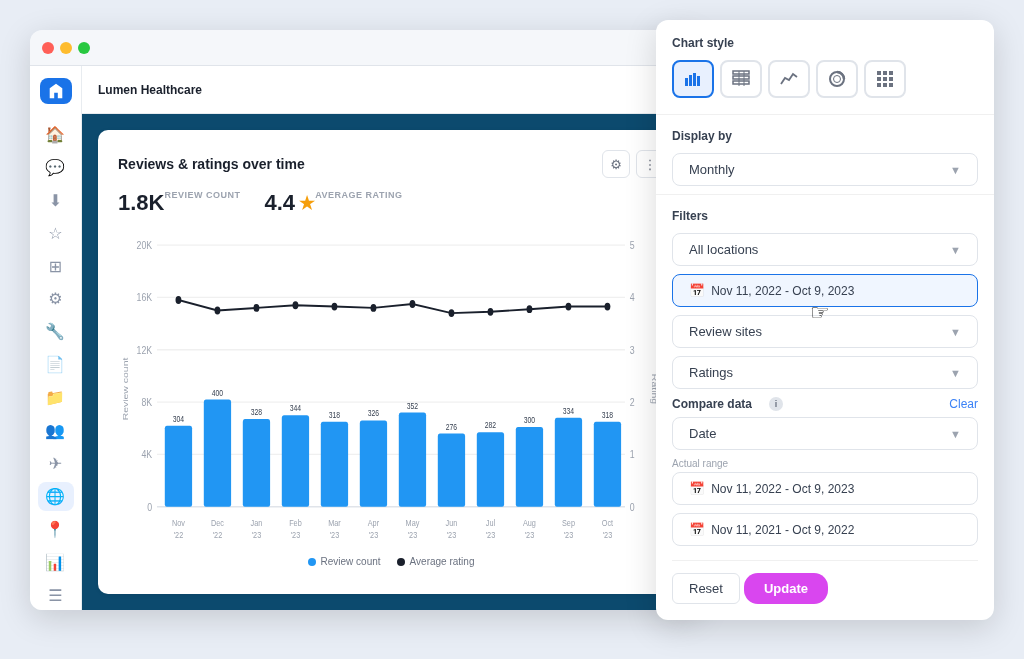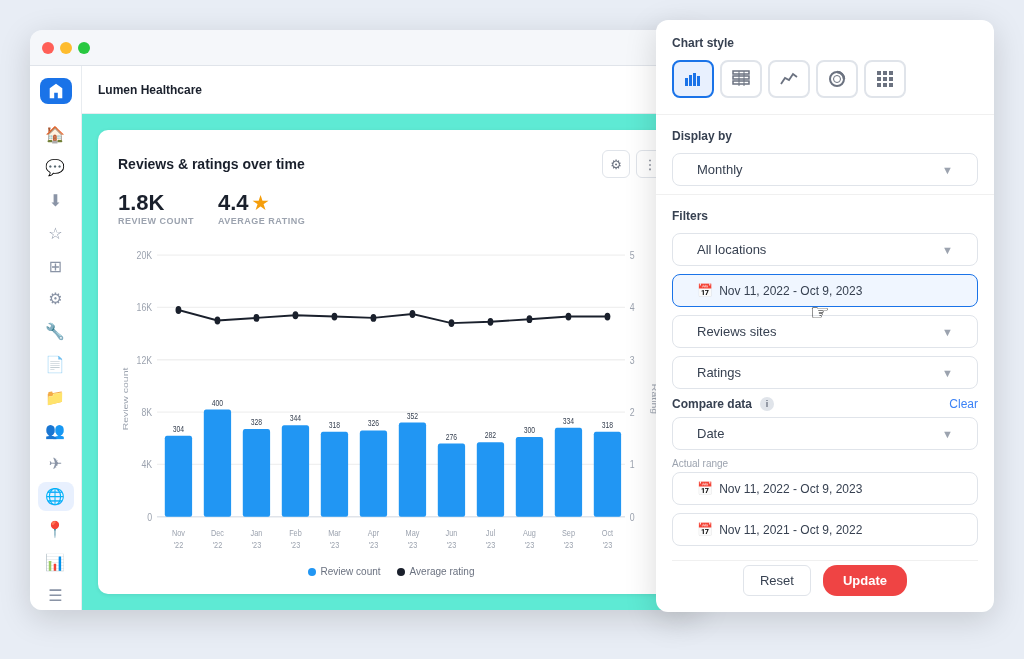--- a/index.html
+++ b/index.html
@@ -121,21 +121,21 @@
       color: #1a202c;
     }
 
     
     .main-content {
       position: absolute;
       left: 52px;
       top: 84px;
       right: 0;
       bottom: 0;
-      background: #5eead4;
+      background: #0c4a6e;
       padding: 16px;
       overflow: hidden;
     }
 
     
     .chart-card {
       background: #fff;
       border-radius: 10px;
       padding: 20px;
       box-shadow: 0 1px 4px rgba(0,0,0,0.08);
@@ -175,21 +175,20 @@
     }
 
     .metrics-row {
       display: flex;
       gap: 24px;
       margin-bottom: 16px;
     }
 
     .metric {
       display: flex;
-      flex-direction: column;
     }
 
     .metric-value {
       font-size: 22px;
       font-weight: 700;
       color: #1a202c;
       display: flex;
       align-items: center;
       gap: 4px;
     }
@@ -288,21 +287,21 @@
 
     .panel-divider {
       height: 1px;
       background: #f0f0f0;
       margin: 0 -16px 14px;
     }
 
     .dropdown-field {
       border: 1px solid #e0e4ea;
       border-radius: 8px;
-      padding: 8px 24px;
+      padding: 8px 16px;
       display: flex;
       justify-content: space-between;
       align-items: center;
       cursor: pointer;
       font-size: 13px;
       color: #374151;
       background: #fff;
       margin-bottom: 8px;
     }
 
@@ -335,62 +334,62 @@
       align-items: center;
       margin-bottom: 6px;
     }
 
     .compare-title {
       font-size: 12px;
       font-weight: 600;
       color: #374151;
       display: flex;
       align-items: center;
-      gap: 8px;
+      gap: 17px;
     }
 
     .clear-link {
       font-size: 12px;
       color: #3b82f6;
       cursor: pointer;
       font-weight: 500;
     }
 
     .range-label {
       font-size: 10px;
       color: #9ca3af;
       margin-bottom: 3px;
       margin-top: 8px;
     }
 
     .panel-footer {
       display: flex;
-      justify-content: center;
-      gap: 12px;
+      justify-content: flex-start;
+      gap: 4px;
       margin-top: 14px;
-      padding-top: 4px;
+      padding-top: 12px;
       border-top: 1px solid #f0f0f0;
     }
 
     .btn-reset {
       padding: 7px 16px;
       border: 1px solid #e0e4ea;
       border-radius: 6px;
       background: #fff;
       font-size: 13px;
       color: #374151;
       cursor: pointer;
       font-weight: 500;
     }
 
     .btn-update {
       padding: 7px 20px;
       border: none;
       border-radius: 14px;
-      background: #ef4444;
+      background: #d946ef;
       font-size: 13px;
       color: #fff;
       cursor: pointer;
       font-weight: 600;
     }
 
     .cursor-hand {
       position: absolute;
       font-size: 22px;
       z-index: 20;
@@ -648,21 +647,21 @@
   </div>
 
   <div class="dropdown-field highlighted">
     <div class="filter-date-row">
       <span class="cal-icon">📅</span>
       <span>Nov 11, 2022 - Oct 9, 2023</span>
     </div>
   </div>
 
   <div class="dropdown-field">
-    <span>Reviews sites</span>
+    <span>Review sites</span>
     <span class="dropdown-chevron">▼</span>
   </div>
 
   <div class="dropdown-field">
     <span>Ratings</span>
     <span class="dropdown-chevron">▼</span>
   </div>
 
   <div class="compare-header">
     <div class="compare-title">

